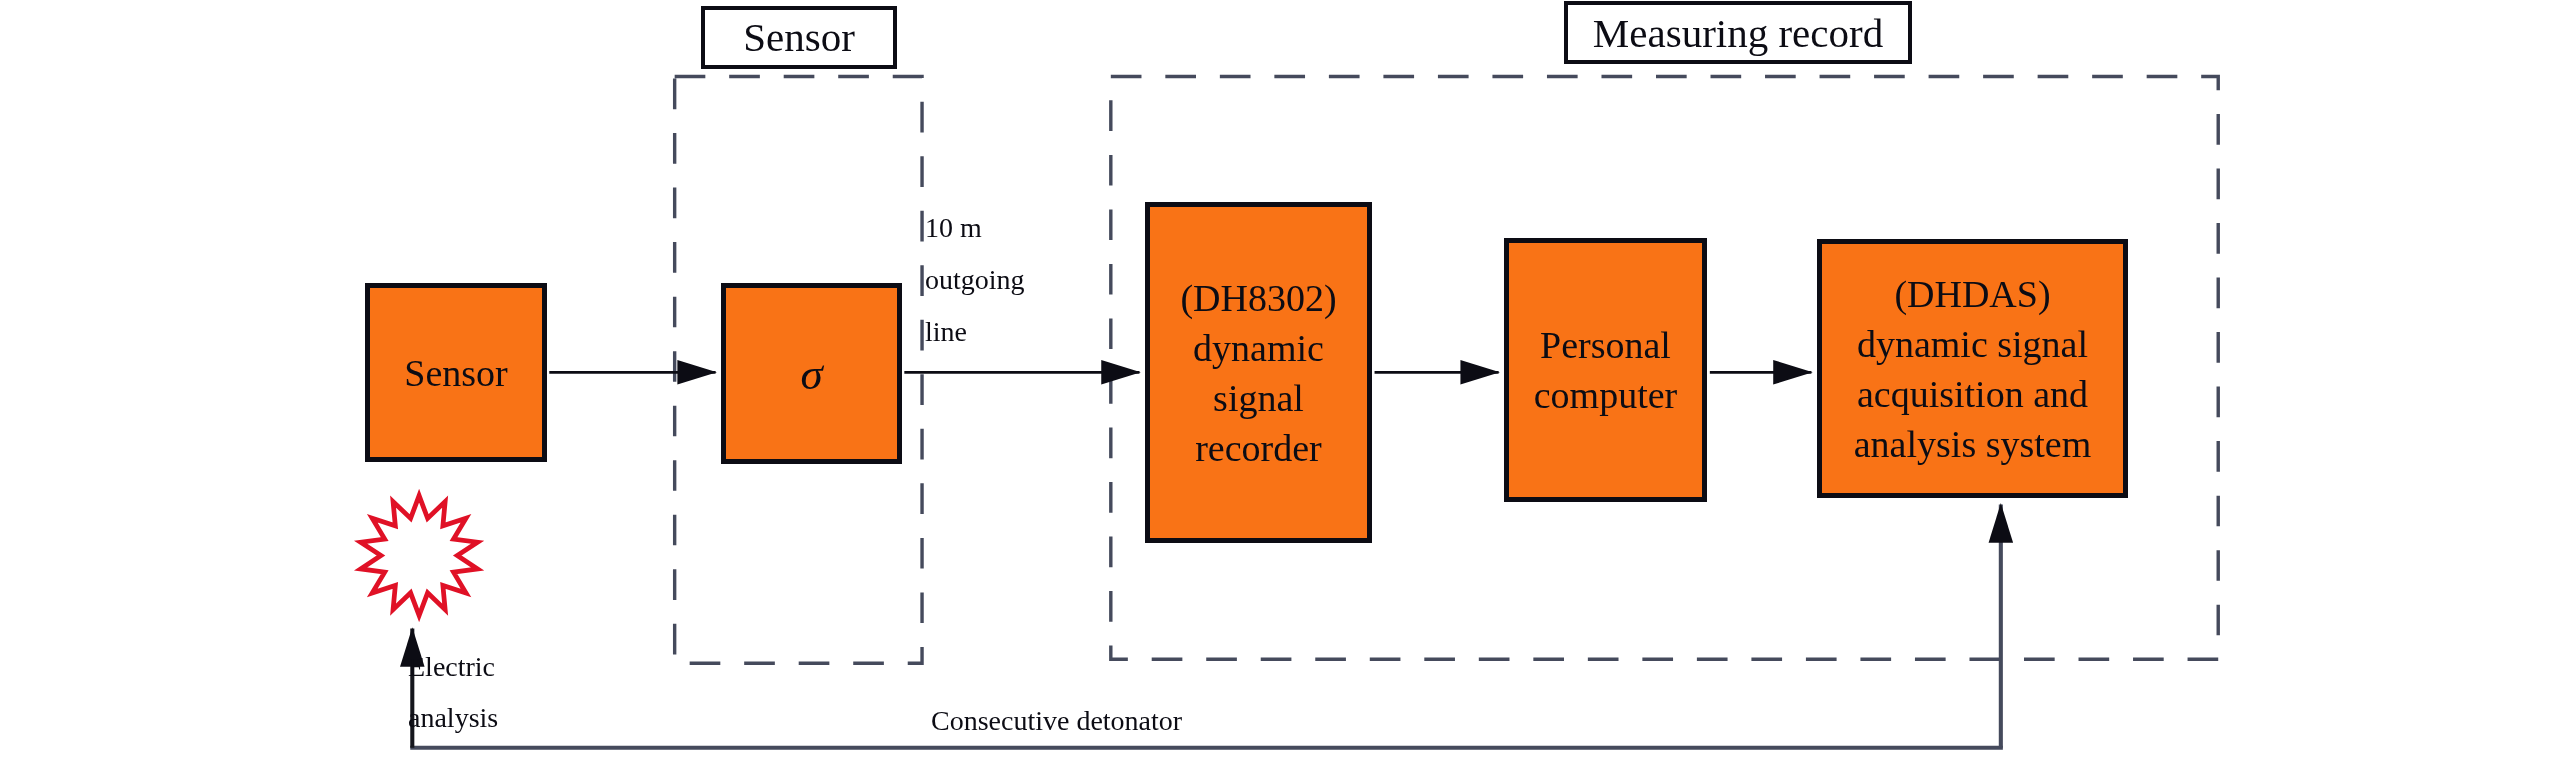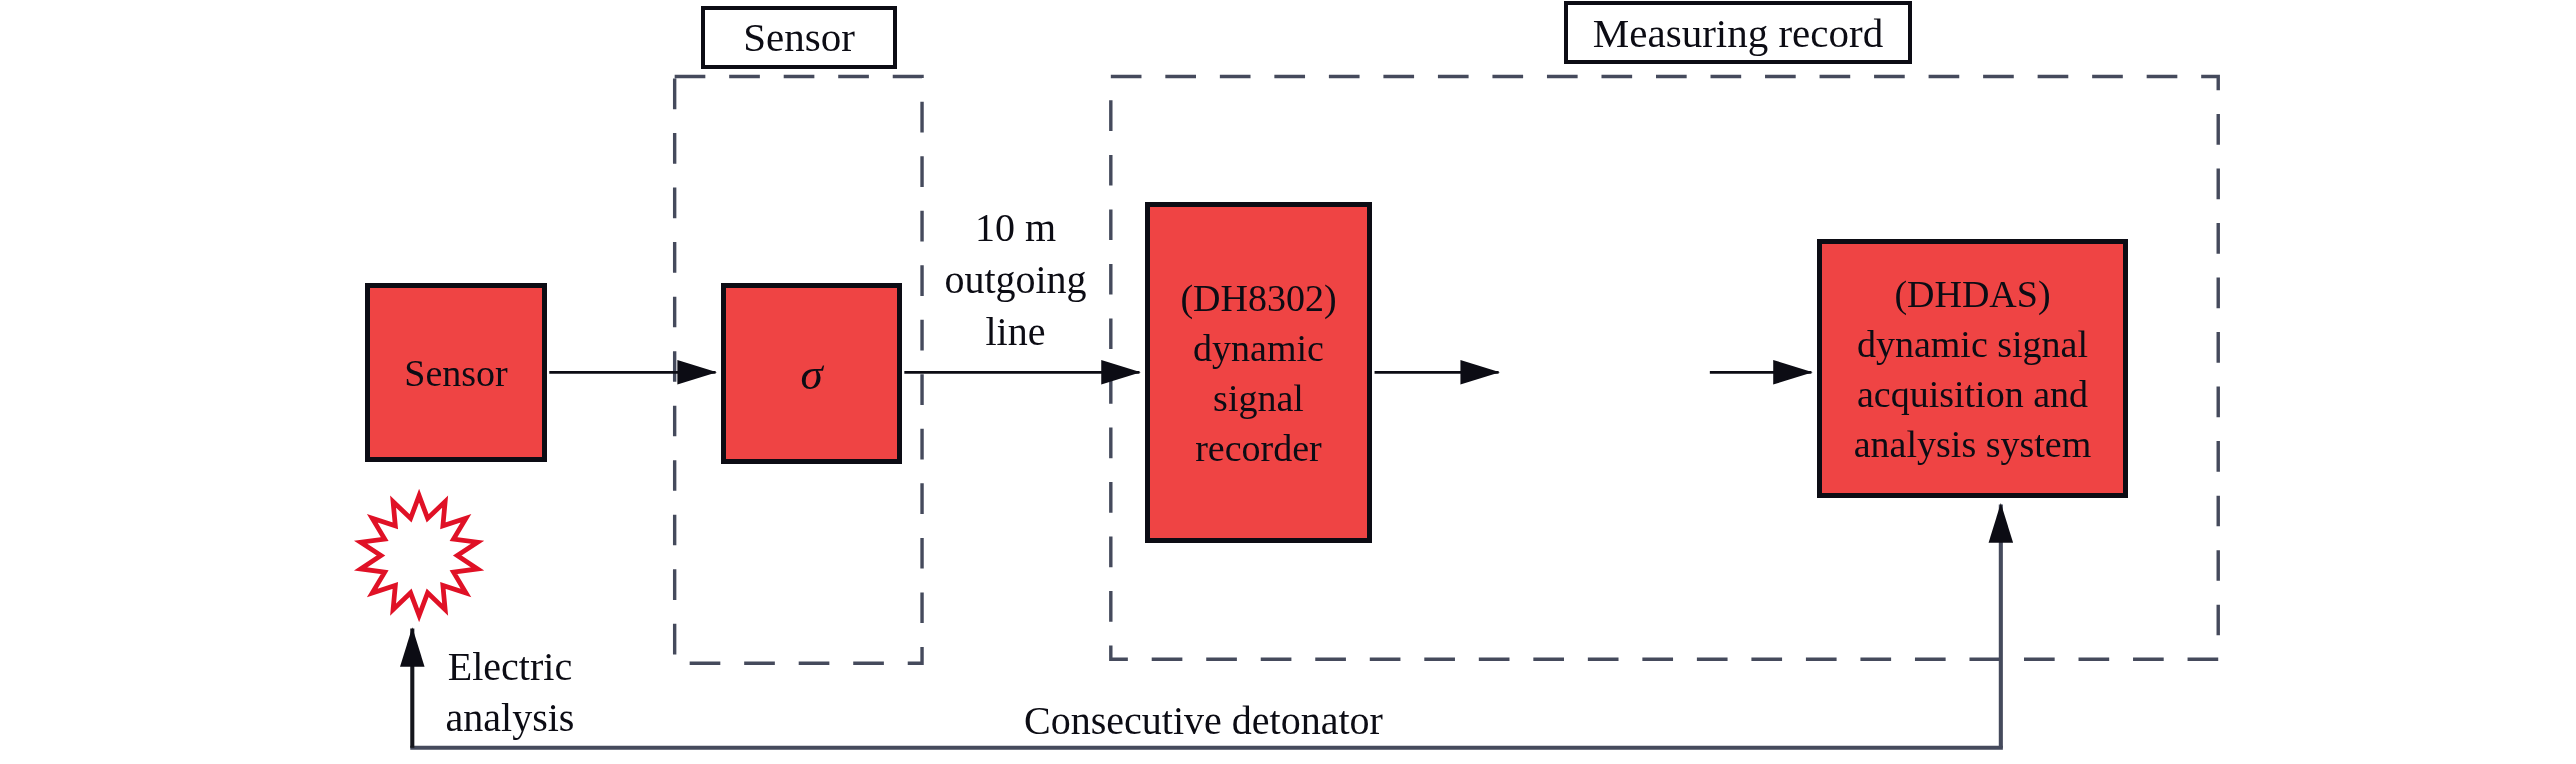--- a/index.html
+++ b/index.html
@@ -14,41 +14,40 @@
     width:2576px;height:765px;
     background:var(--bg);
     font-family:"Liberation Serif","DejaVu Serif",serif;
     color:var(--black);
     overflow:hidden;
   }
   .wires{position:absolute;left:0;top:0;width:2576px;height:765px;}
   .box{
     position:absolute;
     box-sizing:border-box;
-    background:#ef4444;
+    background:#f97316;
     border:5.5px solid var(--black);
     display:flex;align-items:center;justify-content:center;
     text-align:center;
     white-space:pre-line;
     font-size:38px;line-height:50px;
   }
   .labelbox{
     position:absolute;
     box-sizing:border-box;
     background:#fff;
     border:4.8px solid var(--black);
     display:flex;align-items:center;justify-content:center;
     font-size:41px;
     white-space:pre-line;
   }
   .note{
     position:absolute;
-    text-align:center;
     white-space:pre-line;
-    font-size:40px;line-height:52px;
+    font-size:28px;line-height:52px;
   }
   #box-sensor-label{left:701px;top:5.5px;width:196px;height:63px;}
   #box-measuring-label{left:1564px;top:1px;width:348px;height:63px;text-align:right;}
   #box-stress{left:365px;top:283px;width:182px;height:179px;}
   #box-sigma{left:721px;top:283px;width:181px;height:181px;font-style:italic;font-size:45px;}
   #box-recorder{left:1145px;top:202px;width:227px;height:341px;}
   #box-computer{left:1504px;top:238px;width:203px;height:264px;}
   #box-dhdas{left:1817px;top:239px;width:311px;height:259px;}
   #note-outgoing{left:925px;top:202px;width:181px;}
   #note-detonator{left:408px;top:641px;width:204px;line-height:51px;}
@@ -87,20 +86,22 @@
 
   <div class="labelbox" id="box-sensor-label">Sensor</div>
   <div class="labelbox" id="box-measuring-label">Measuring record</div>
 
   <div class="box" id="box-stress">Sensor</div>
   <div class="box" id="box-sigma">σ</div>
   <div class="box" id="box-recorder">(DH8302)
 dynamic
 signal
 recorder</div>
+  <div class="box" id="box-computer">Personal
+computer</div>
   <div class="box" id="box-dhdas">(DHDAS)
 dynamic signal
 acquisition and
 analysis system</div>
 
   <div class="note" id="note-outgoing">10 m
 outgoing
 line</div>
   <div class="note" id="note-detonator">Electric
 analysis</div>

